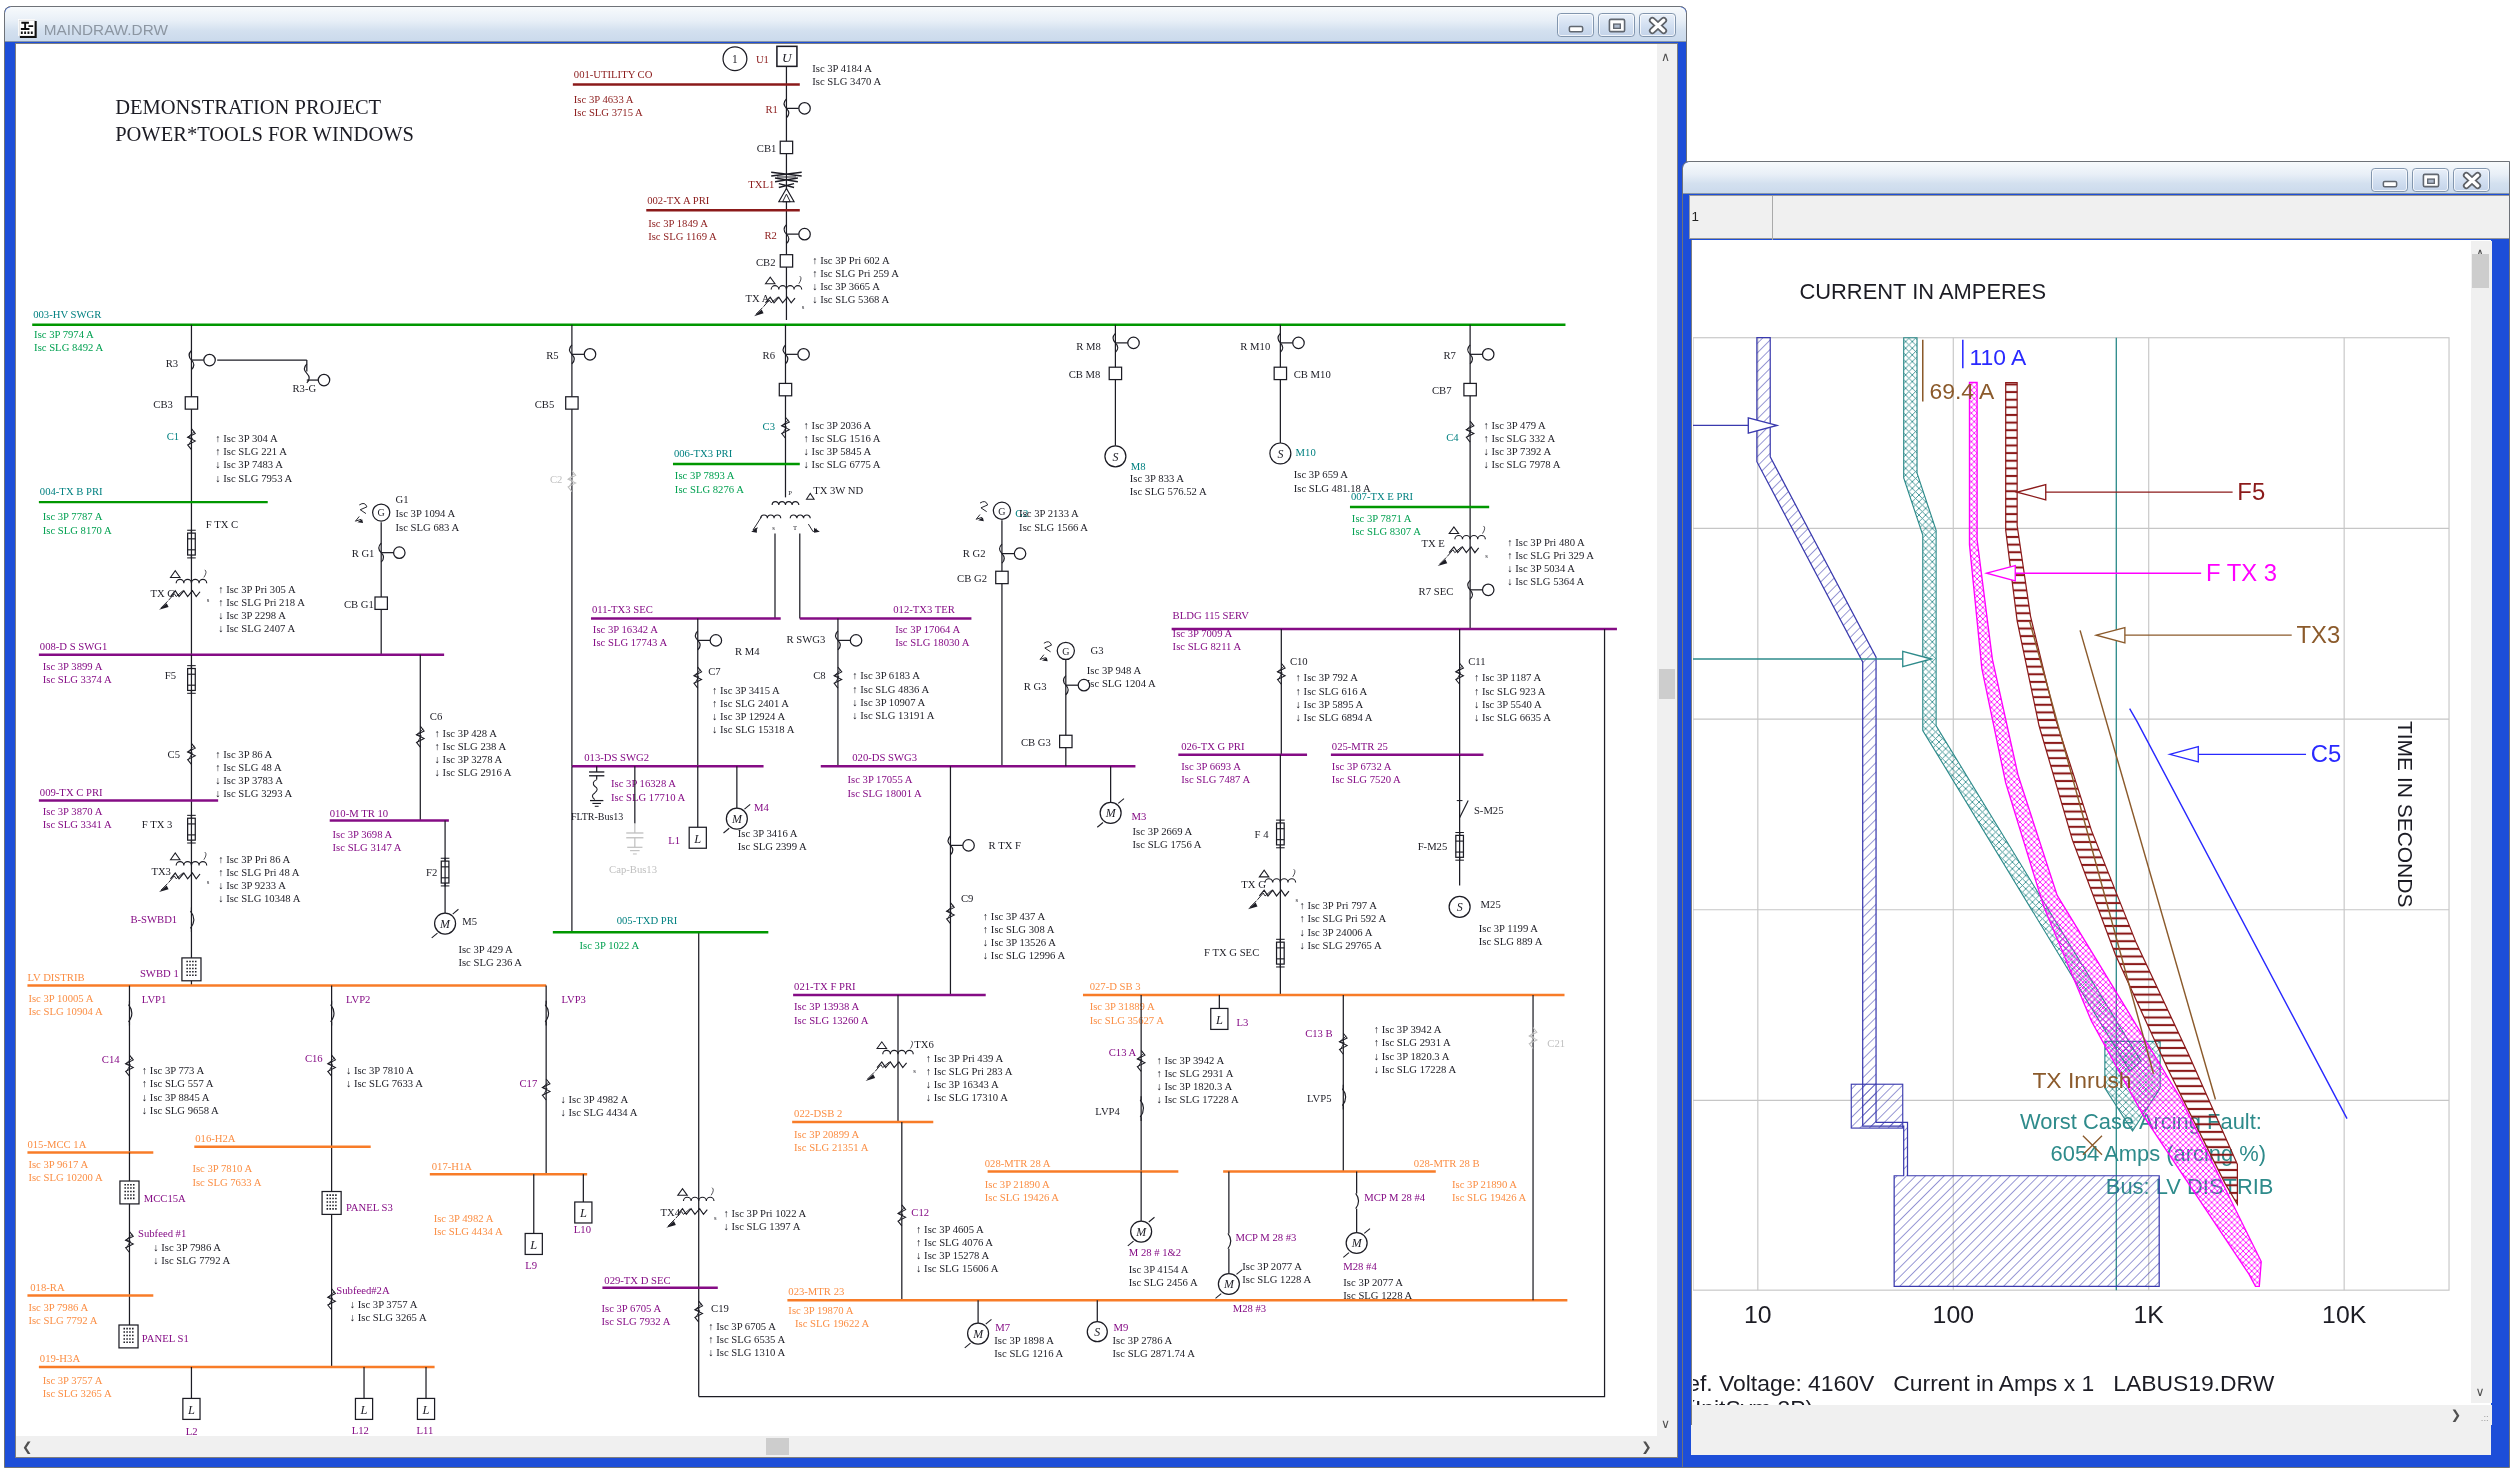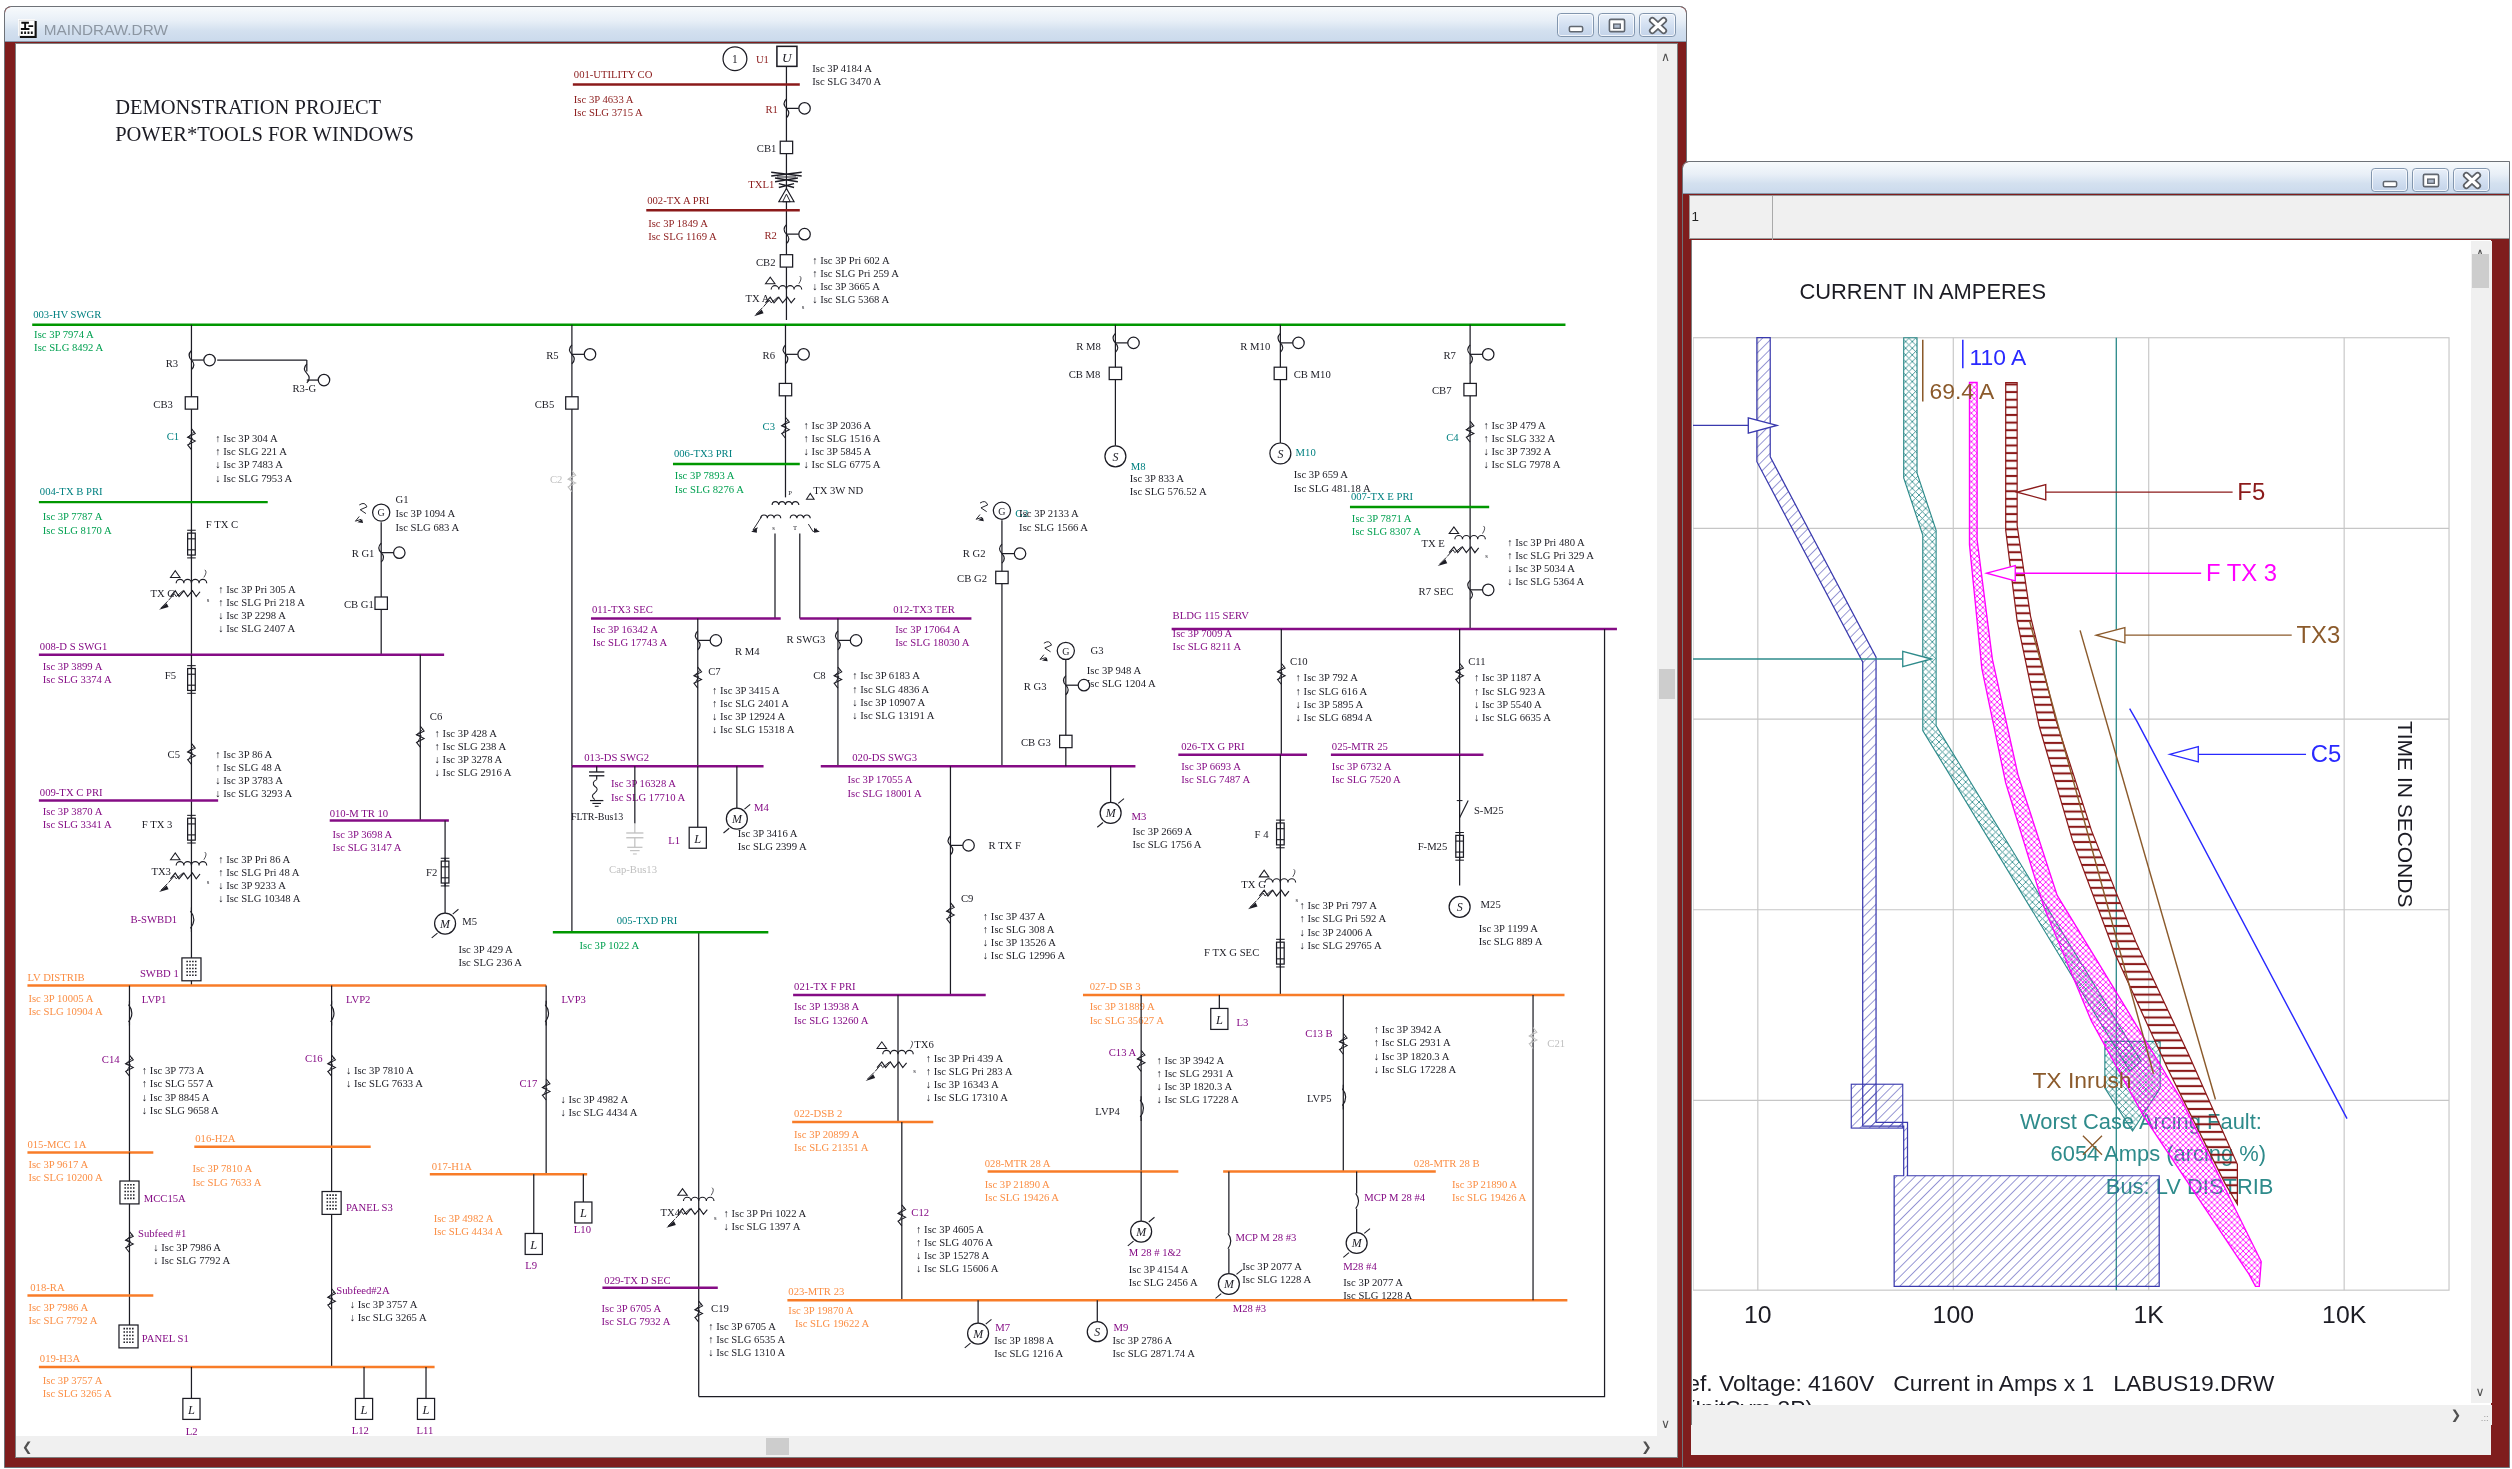--- a/index.html
+++ b/index.html
@@ -1,15 +1,15 @@
 <!DOCTYPE html>
 <html><head><meta charset="utf-8"><style>
 *{margin:0;padding:0;box-sizing:border-box;}
 body{width:2512px;height:1470px;background:#ffffff;overflow:hidden;position:relative;font-family:"Liberation Sans",sans-serif;}
-.win{position:absolute;border:1px solid #6e7278;background:#7f1d1d;overflow:hidden;}
+.win{position:absolute;border:1px solid #6e7278;background:#1d4ed8;overflow:hidden;}
 </style></head><body>
 
 <div class="win" style="left:3.8px;top:5.7px;width:1683px;height:1462px;border-radius:6.7px 6.7px 0 0;">
   <div style="position:absolute;left:0;top:0;right:0;height:35px;background:linear-gradient(#f7fafc,#e8eff7 40%,#d3e0ef 70%,#cbdaec);border-radius:5.7px 5.7px 0 0;border-bottom:1px solid #8796a8;">
     <div style="position:absolute;left:13.4px;top:12.4px;"><svg width="19" height="19" viewBox="0 0 20 20">
           <rect x="0" y="0" width="18" height="18" fill="white"></rect>
           <rect x="1.2" y="1.2" width="16.6" height="16.6" fill="white" stroke="#000" stroke-width="0.5" opacity="0.25"></rect>
           <path d="M18.6,2 L18.6,19 L2,19" stroke="#111" stroke-width="2.2" fill="none"></path>
           <path d="M3.5,4 h8 M7.5,4 v6 M3,10.5 h9 M11,7.5 h5" stroke="#111" stroke-width="2.0" fill="none"></path>
           <path d="M3,14.5 h2 M6.5,14.5 h2 M10,14.5 h2 M13.5,14.5 h2" stroke="#111" stroke-width="2.6" fill="none"></path>

